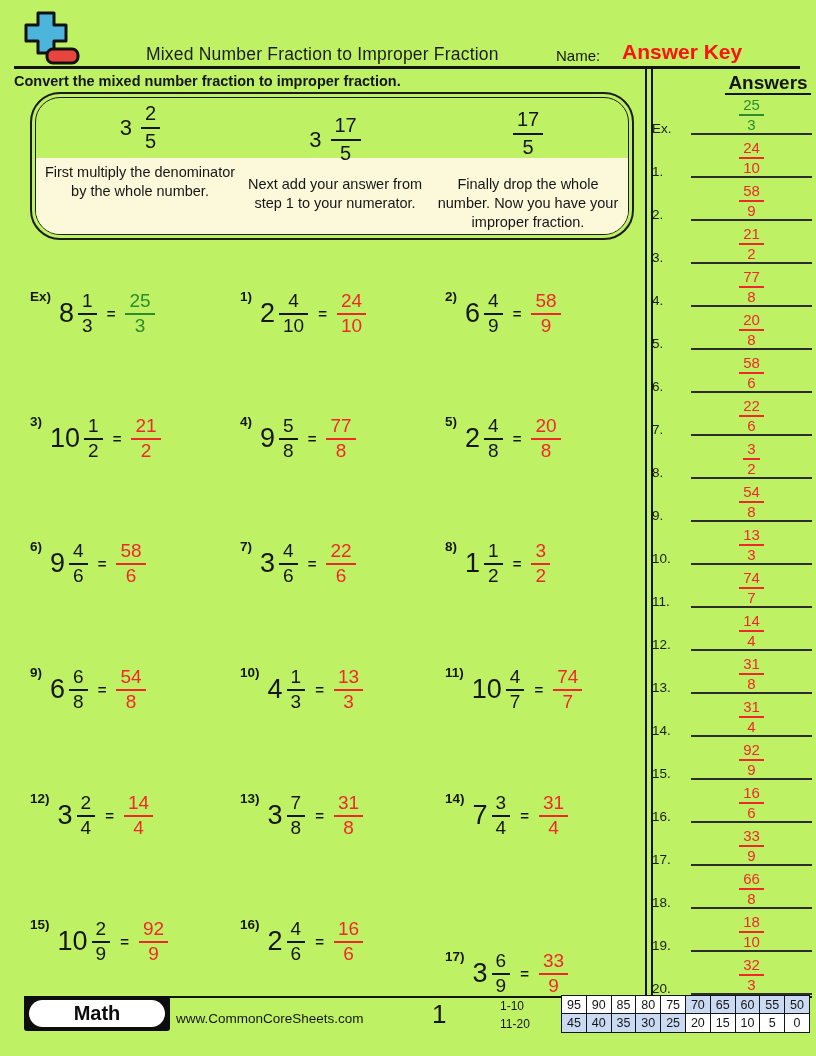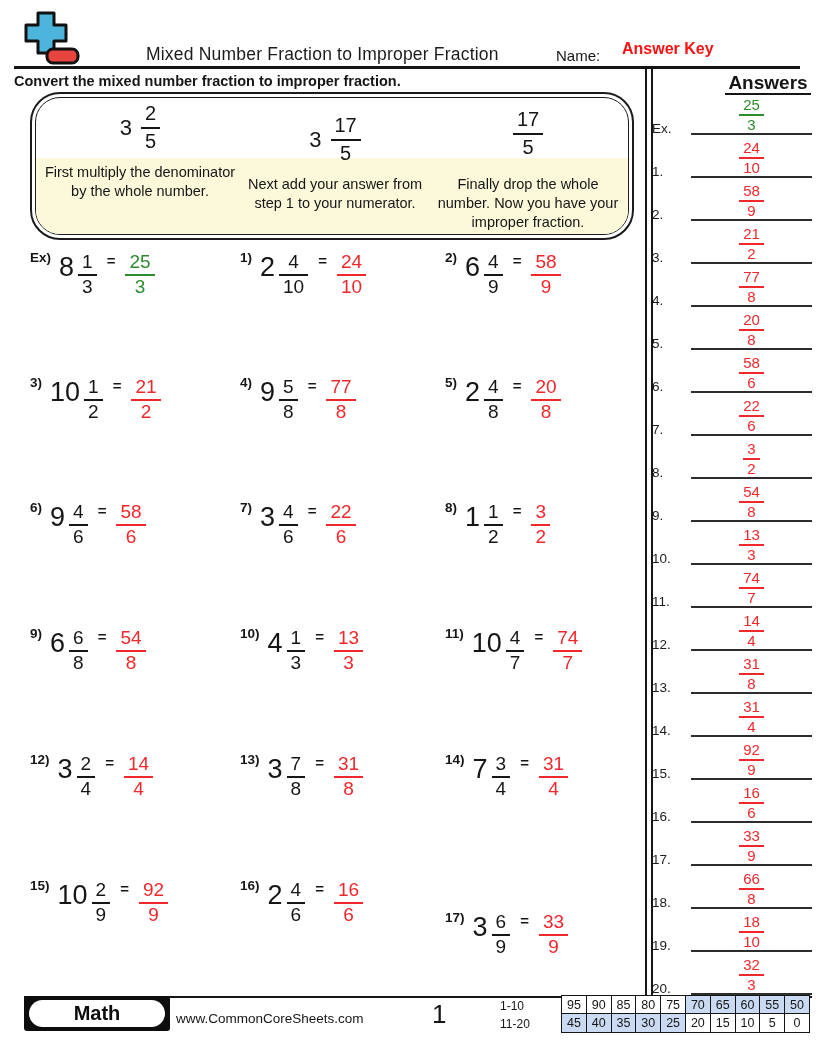--- a/index.html
+++ b/index.html
@@ -1,43 +1,43 @@
 <!DOCTYPE html>
 <html style="--red: #f0282c; --green: #2e8b2e; --key-red: #fb1212; --cream: #fbf9da; --lightblue: #c9daf2;"><head>
 <meta charset="utf-8">
 <style>
   html,body{margin:0;padding:0;background:#e9e9e9;}
-  .page{position:relative;width:816px;height:1056px;background:#ffffff;margin:0 auto;
+  .page{position:relative;width:816px;height:1056px;background:#bef264;margin:0 auto;
         font-family:"Liberation Sans", sans-serif;color:#161616;overflow:hidden;}
   .abs{position:absolute;}
 
   
   .title{font-size:17.5px;letter-spacing:.2px;color:#1c1c1c;}
   .name-label{font-size:15px;}
-  .answer-key{font-size:16px;font-weight:bold;color:var(--key-red);}
+  .answer-key{font-size:21px;font-weight:bold;color:var(--key-red);}
   .header-line{background:#151515;height:2.5px;}
   .instruction{font-size:14.5px;font-weight:bold;}
 
   
   .ex-box{border:2px solid #1c1c1c;border-radius:30px;}
   .ex-inner{position:absolute;left:3px;top:3px;right:3px;bottom:3px;
             border:1.5px solid #1c1c1c;border-radius:25px;overflow:hidden;}
   .ex-cream{position:absolute;left:0;right:0;top:60px;bottom:0;background:var(--cream);}
   .ex-col{position:absolute;width:196px;text-align:center;}
   .ex-frac-row{display:flex;justify-content:center;align-items:center;gap:9px;font-size:20px;}
   .ex-whole{font-size:22px;}
   .ex-text{font-size:14.5px;line-height:19px;margin-top:10px;}
   .ex-formula{font-size:14.5px;line-height:19px;}
 
   
   .frac{display:inline-flex;flex-direction:column;align-items:center;padding:0 4px;}
   .frac .bar{align-self:stretch;height:2px;background:currentColor;margin:1.5px -4px;}
 
   
-  .problem{position:absolute;display:flex;}
+  .problem{position:absolute;display:flex;align-items:center;margin-top:39px;}
   .p-label{align-self:flex-start;font-weight:bold;font-size:13.5px;margin:-2px 8px 0 0;}
   .p-whole{font-size:27px;margin-right:4px;}
   .p-frac{font-size:19px;line-height:20px;color:#161616;}
   .p-eq{font-size:15px;font-weight:bold;margin:0 10px;}
   .a-frac{font-size:19px;line-height:20px;}
   .c-red{color:var(--red);}
   .c-green{color:var(--green);}
 
   
   .divider{border-left:2px solid #151515;border-right:2px solid #151515;width:4px;}

